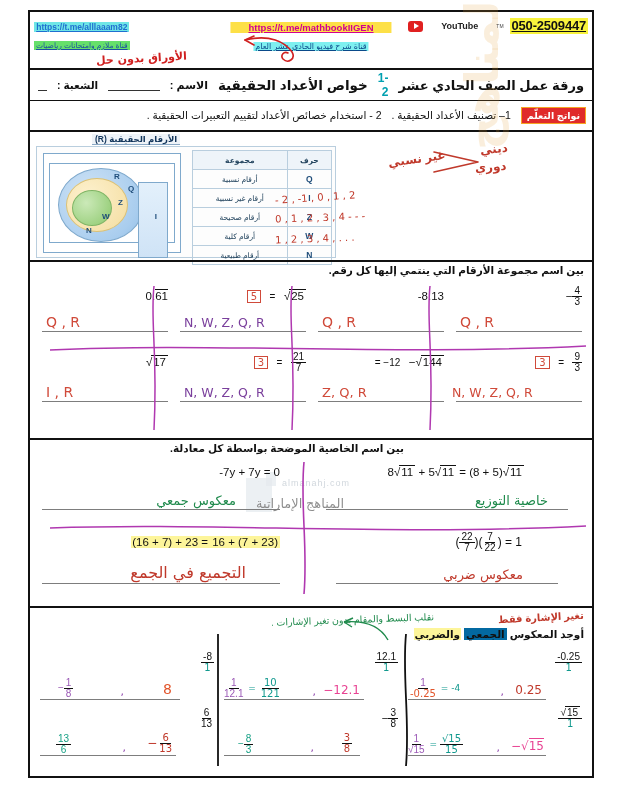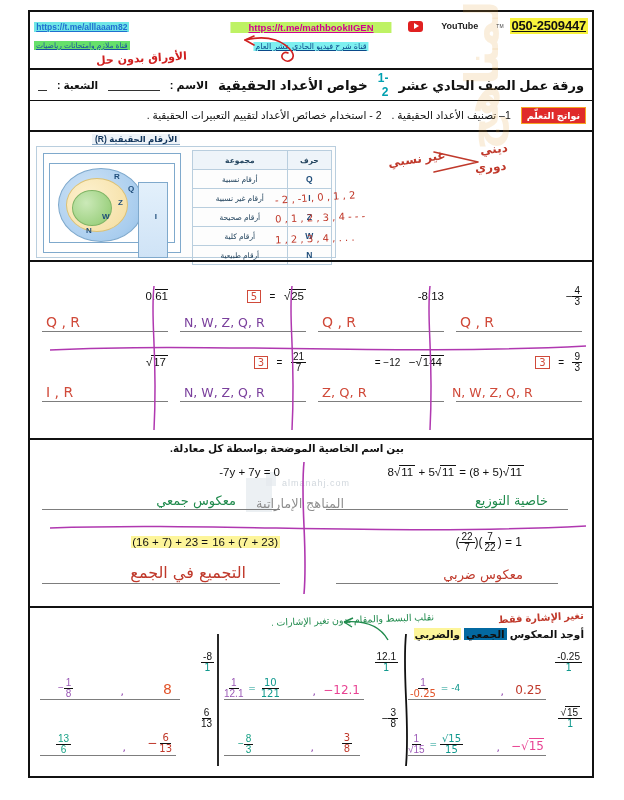--- a/index.html
+++ b/index.html
@@ -35,21 +35,21 @@
   .yt-play{
     width:15px;height:11px;background:#e02020;border-radius:3px;
     display:inline-flex;align-items:center;justify-content:center;
   }
   .yt-play::after{content:"";border-left:5px solid #fff;border-top:3px solid transparent;border-bottom:3px solid transparent;margin-left:1px;}
   .yt-txt{font-size:9px;font-weight:bold;color:#222;}
   .yt-tm{font-size:5px;vertical-align:super;color:#444;}
 
   .center-links{position:absolute;left:50%;transform:translateX(-50%);top:5px;text-align:center;direction:ltr;}
   .lnk-pink{
-    font-size:9.5px;font-weight:bold;color:#d1008f;background:#bef264;
+    font-size:9.5px;font-weight:bold;color:#d1008f;background:#fde047;
     text-decoration:underline;padding:0 18px;white-space:nowrap;display:inline-block;
   }
   .lnk-sub-cy{
     font-size:8px;color:#0a4a8a;background:#7ef0f0;text-decoration:underline;
     padding:0 2px;margin-top:2px;display:inline-block;direction:rtl;white-space:nowrap;
   }
 
   .right-links{position:absolute;left:4px;top:4px;text-align:center;direction:ltr;}
   .lnk-blue{
     font-size:8.5px;color:#1f6fd0;background:#6fe6e6;text-decoration:underline;
@@ -309,20 +309,21 @@
   <div class="hw-note-a">ديني</div>
   <div class="hw-note-b">دوري</div>
   <div class="hw-note-c">غير نسبي</div>
   <svg style="position:absolute;left:418px;top:148px" width="66" height="30">
     <path d="M 60 14 L 16 4 M 60 14 L 16 24" stroke="#c0392b" stroke-width="1.6" fill="none" stroke-linecap="round"></path>
   </svg>
 
   <div class="watermark">المناهج</div>
 
   <div class="sec-rule" style="top:260px"></div>
+  <div class="instr" style="right:40px;top:264px">بين اسم مجموعة الأرقام التي ينتمي إليها كل رقم.</div>
 
   <div class="grid4" style="top:286px;height:46px">
     <div class="cell">
       <span class="expr">−<span class="frac">
             <span class="num">4</span>
             <span class="den">3</span>
           </span></span>
       <div class="ans-line"></div>
       <div class="ans">Q , R</div>
     </div>

